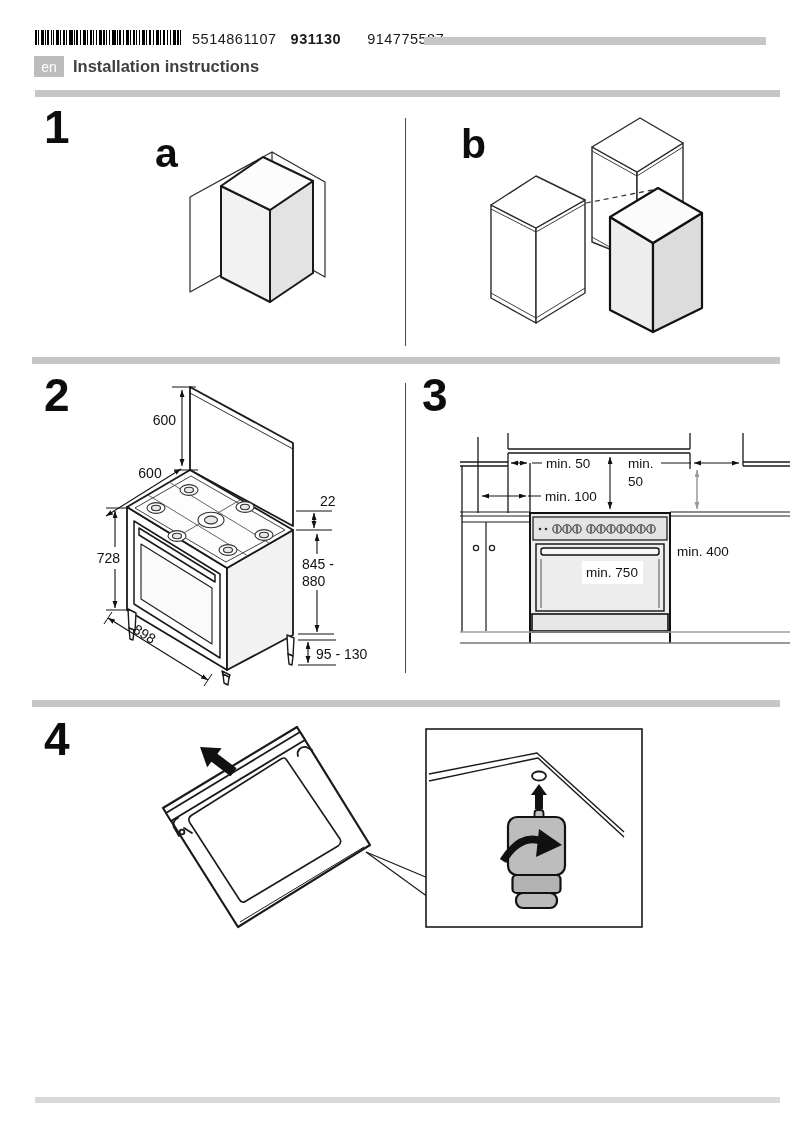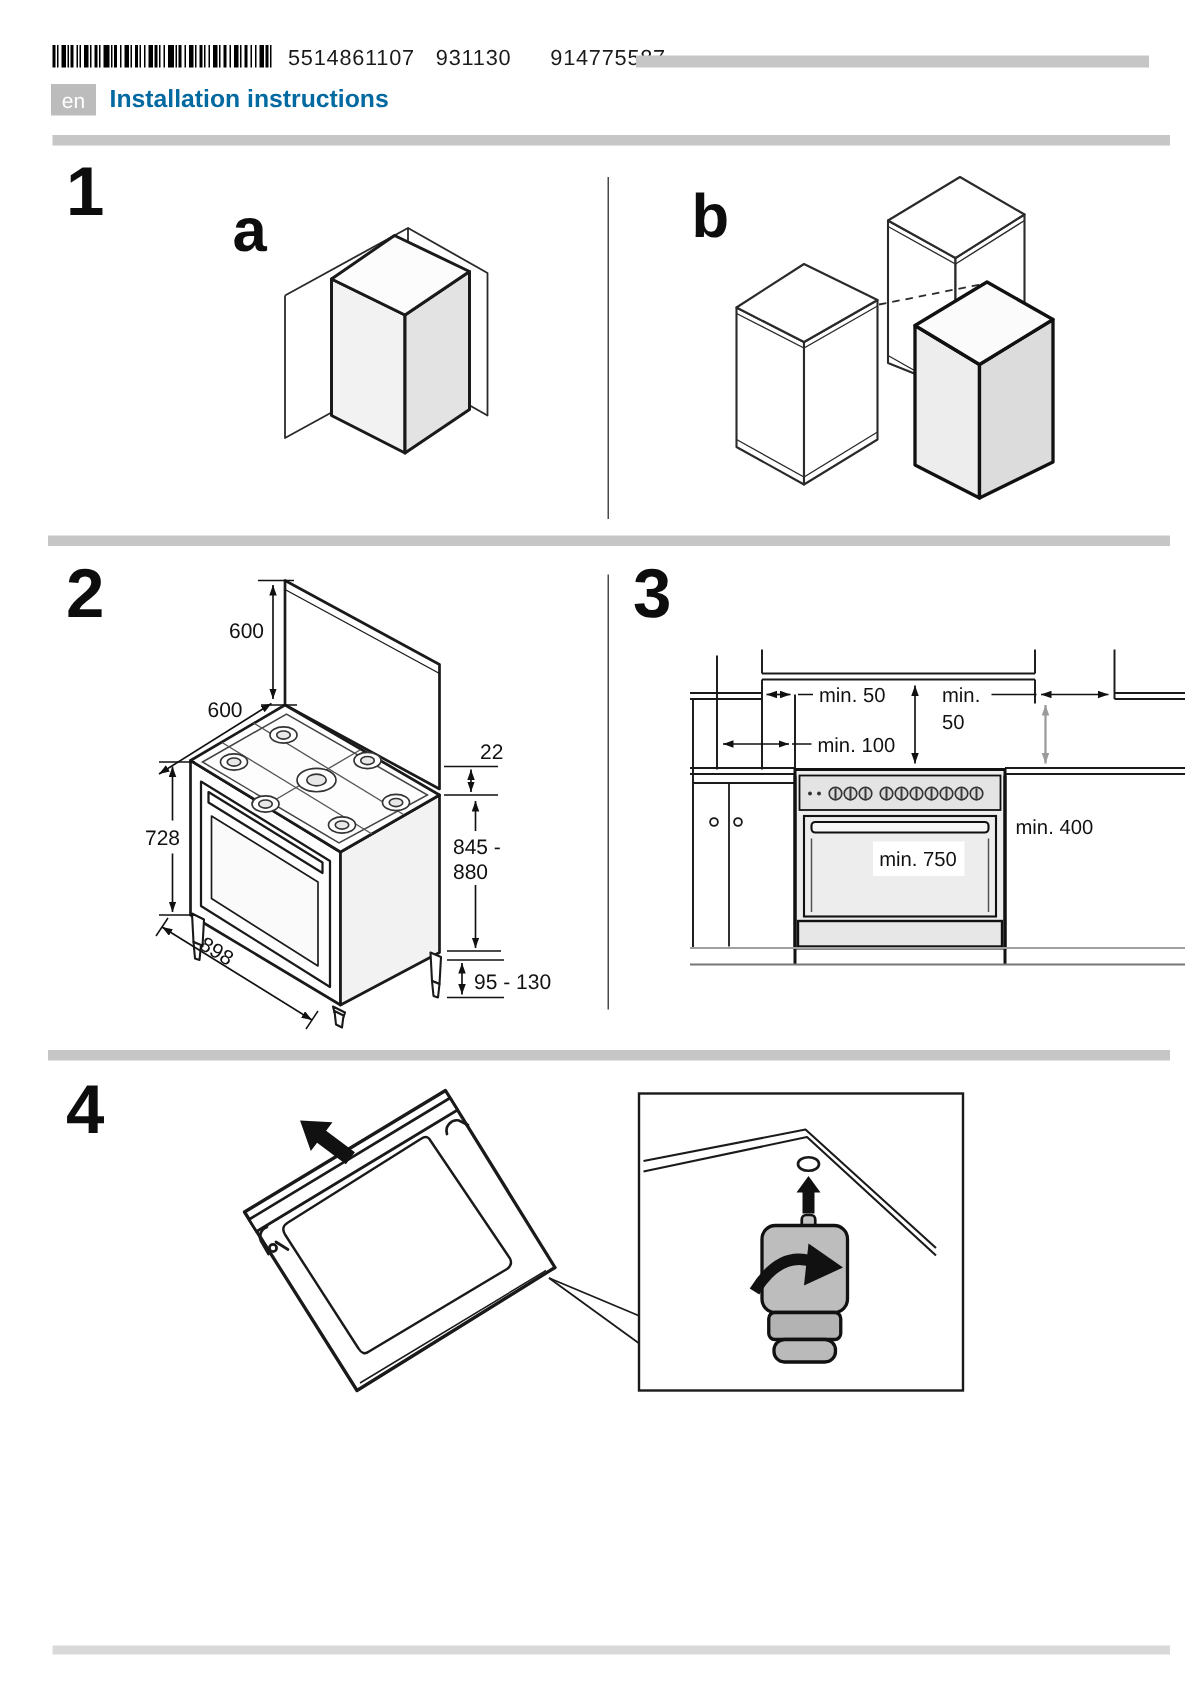--- a/index.html
+++ b/index.html
@@ -2,24 +2,24 @@
 <html><head>
 <meta charset="utf-8">
 <style>
   html,body{margin:0;padding:0;background:#fff;}
   .page{position:relative;width:802px;height:1134px;background:#ffffff;
         font-family:"Liberation Sans",sans-serif;color:#111;overflow:hidden;}
   .hbar{position:absolute;background:#c6c6c6;height:7px;}
   .vdiv{position:absolute;width:1px;background:#4a4a4a;}
   .codes{position:absolute;left:192px;top:31px;font-size:14.5px;color:#1a1a1a;letter-spacing:.5px;white-space:nowrap;}
   .codes span{margin-right:14px;}
-  .codes span:nth-child(2){margin-right:26px;}
+  .codes span:nth-child(2){margin-right:26px;font-weight:bold;}
   .lang-badge{position:absolute;left:34px;top:56px;width:30px;height:21px;background:#bcbcbc;
         color:#fff;font-size:14px;font-weight:normal;display:flex;align-items:center;justify-content:center;}
-  .doc-title{position:absolute;left:73px;top:57px;font-size:16.5px;font-weight:bold;color:#0369a1;}
+  .doc-title{position:absolute;left:73px;top:57px;font-size:16.5px;font-weight:bold;color:#404040;}
   .secnum{position:absolute;font-size:46px;font-weight:bold;color:#0d0d0d;line-height:1;}
   .sublabel{position:absolute;font-size:41px;font-weight:bold;color:#0d0d0d;line-height:1;}
   svg{position:absolute;overflow:visible;}
   svg text{font-family:"Liberation Sans",sans-serif;fill:#111;}
   .t14{font-size:14px;}
   .t13{font-size:13.5px;}
 </style>
 </head>
 <body>
 

